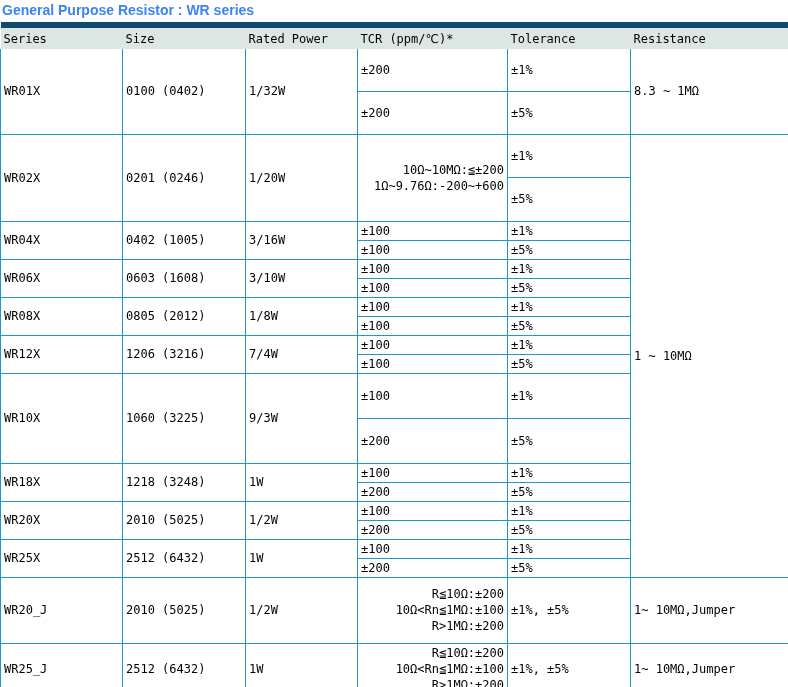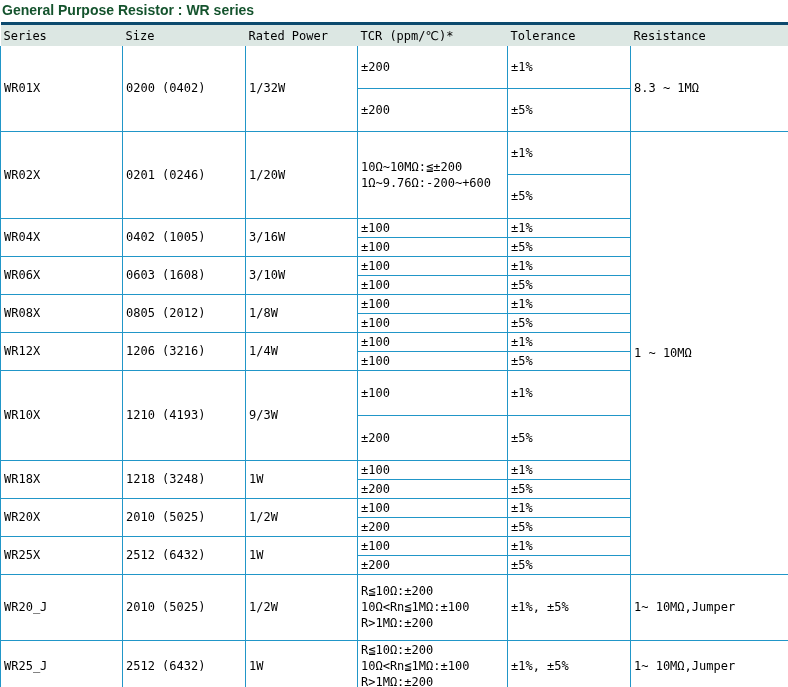--- a/index.html
+++ b/index.html
@@ -1,28 +1,28 @@
 <!DOCTYPE html>
 <html><head>
 <meta charset="utf-8">
 <style>
   html,body{margin:0;padding:0;background:#fff;}
   .page{width:788px;height:687px;overflow:hidden;background:#fff;position:relative;
         font-family:"DejaVu Sans Mono","DejaVu Sans",monospace;}
   .title{font-family:"Liberation Sans",sans-serif;font-weight:bold;font-size:14px;
-         color:#14532d;padding:3px 2px 4px 2px;line-height:15px;}
+         color:#3b82f6;padding:3px 2px 4px 2px;line-height:15px;}
   table{border-collapse:collapse;table-layout:fixed;width:788px;font-size:12px;color:#000;}
   td{padding:1px 3px;vertical-align:middle;overflow:hidden;line-height:14px;}
-  thead td{background:#DCE7E3;border-top:3px solid #0c4a6e;border-left:hidden;
+  thead td{background:#DCE7E3;border-top:6px solid #0c4a6e;border-left:hidden;
            border-right:hidden;border-bottom:hidden;height:19px;}
   tbody td{border:1px solid #2196C8;}
   td.ec{border-right:hidden;}
   tr.r42{height:42px;} tr.r43{height:43px;} tr.r44{height:44px;}
   tr.r19{height:19px;} tr.r45{height:45px;} tr.r66{height:66px;} tr.r50{height:50px;}
-  .ml div{line-height:16px;}
+  .ml div{line-height:16px;text-align:right;}
 </style>
 </head>
 <body>
 
 <div class="page">
   <div class="title">General Purpose Resistor : WR series</div>
 
   <table>
     <colgroup>
       <col style="width:122px">
@@ -39,21 +39,21 @@
         <td>Rated Power</td>
         <td>TCR (ppm/℃)*</td>
         <td>Tolerance</td>
         <td class="ec">Resistance</td>
       </tr>
     </thead>
     <tbody>
 
       <tr class="r42">
         <td rowspan="2">WR01X</td>
-        <td rowspan="2">0200 (0402)</td>
+        <td rowspan="2">0100 (0402)</td>
         <td rowspan="2">1/32W</td>
         <td>±200</td>
         <td>±1%</td>
         <td rowspan="2" class="ec">8.3 ~ 1MΩ</td>
       </tr>
       <tr class="r43">
         <td>±200</td>
         <td>±5%</td>
       </tr>
 
@@ -104,32 +104,32 @@
         <td>±1%</td>
       </tr>
       <tr class="r19">
         <td>±100</td>
         <td>±5%</td>
       </tr>
 
       <tr class="r19">
         <td rowspan="2">WR12X</td>
         <td rowspan="2">1206 (3216)</td>
-        <td rowspan="2">1/4W</td>
+        <td rowspan="2">7/4W</td>
         <td>±100</td>
         <td>±1%</td>
       </tr>
       <tr class="r19">
         <td>±100</td>
         <td>±5%</td>
       </tr>
 
       <tr class="r45">
         <td rowspan="2">WR10X</td>
-        <td rowspan="2">1210 (4193)</td>
+        <td rowspan="2">1060 (3225)</td>
         <td rowspan="2">9/3W</td>
         <td>±100</td>
         <td>±1%</td>
       </tr>
       <tr class="r45">
         <td>±200</td>
         <td>±5%</td>
       </tr>
 
       <tr class="r19">

